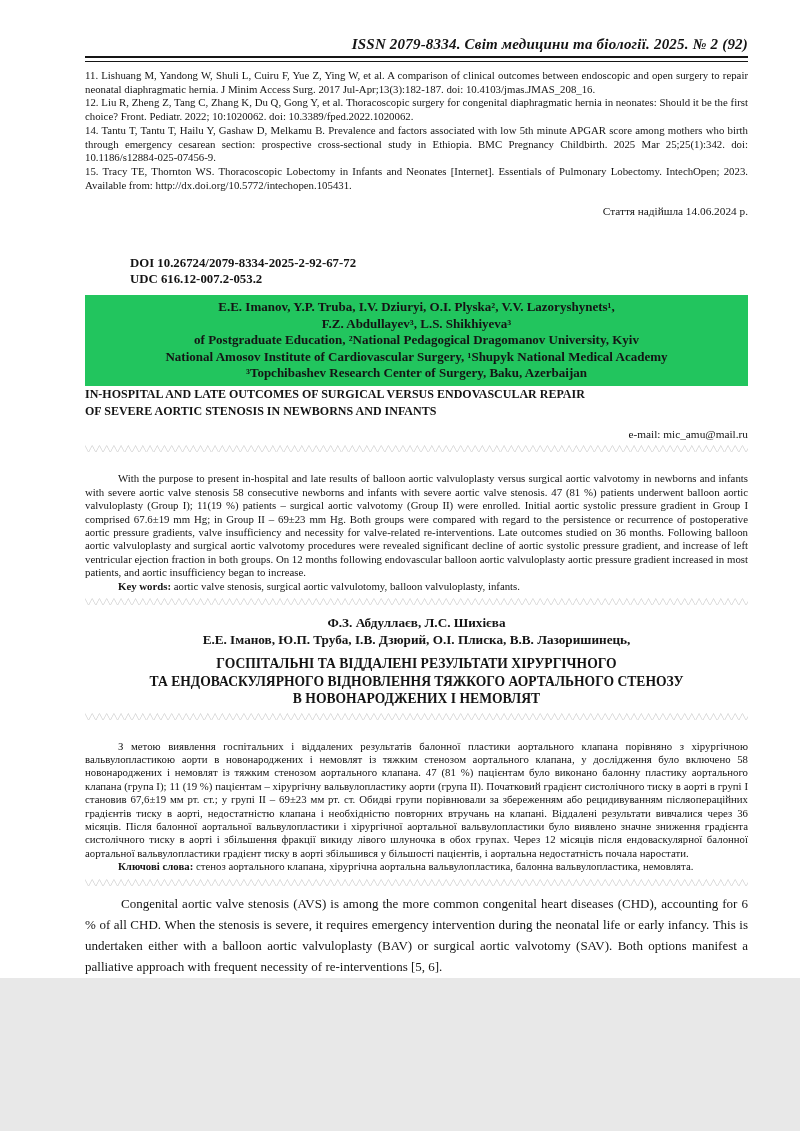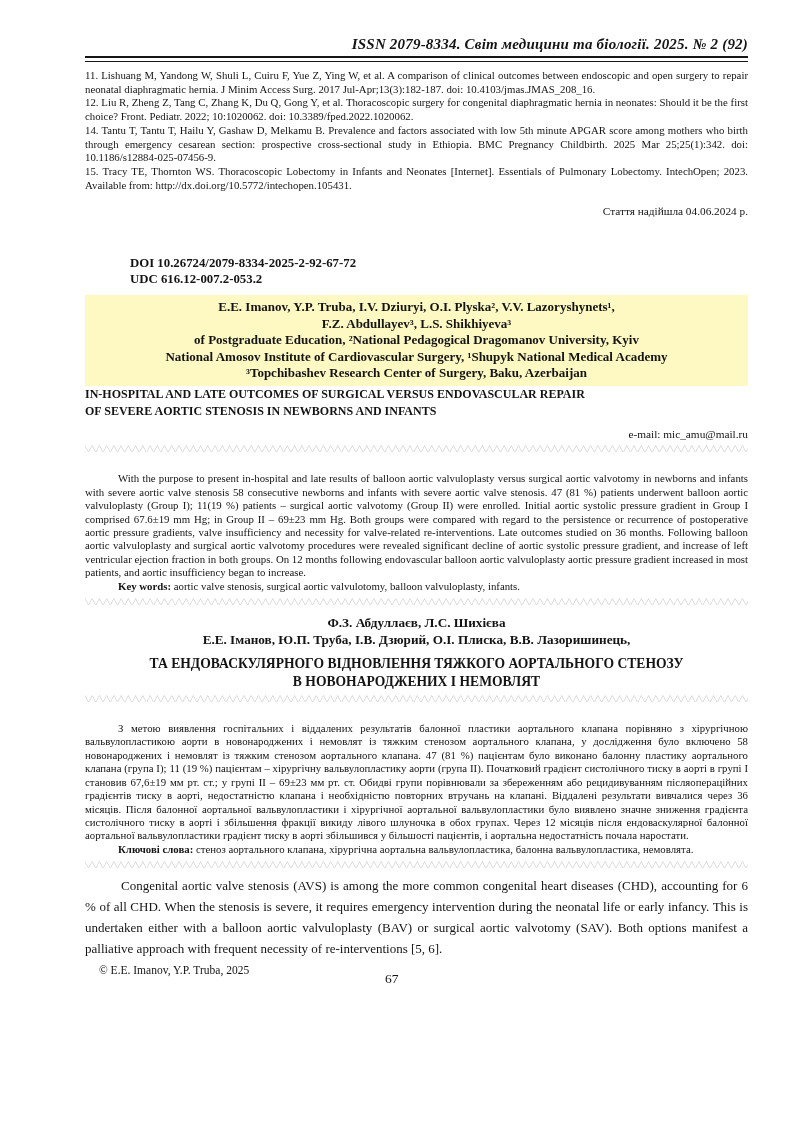--- a/index.html
+++ b/index.html
@@ -1,17 +1,17 @@
 <!DOCTYPE html>
 <html><head>
 <meta charset="utf-8">
 <style>
   html, body { margin:0; padding:0; background:#e8e8e8; }
   .page {
-    position:relative; width:800px; height:1131px; margin:0 auto;
+    position:relative; width:800px; height:978px; margin:0 auto;
     background:#ffffff; overflow:hidden;
     font-family:"Liberation Serif", serif; color:#141414;
   }
   .content { position:absolute; left:85px; top:0; width:663px; }
 
   .journal-header {
     margin-top:36px; text-align:right;
     font-size:15px; font-weight:bold; font-style:italic; letter-spacing:0.2px;
   }
   .double-rule {
@@ -67,28 +67,28 @@
     <div class="journal-header">ISSN 2079-8334. Світ медицини та біології. 2025. № 2 (92)</div>
     <div class="double-rule"></div>
 
     <div class="refs">
       <p class="ref">11. Lishuang M, Yandong W, Shuli L, Cuiru F, Yue Z, Ying W, et al. A comparison of clinical outcomes between endoscopic and open surgery to repair neonatal diaphragmatic hernia. J Minim Access Surg. 2017 Jul-Apr;13(3):182-187. doi: 10.4103/jmas.JMAS_208_16.</p>
       <p class="ref">12. Liu R, Zheng Z, Tang C, Zhang K, Du Q, Gong Y, et al. Thoracoscopic surgery for congenital diaphragmatic hernia in neonates: Should it be the first choice? Front. Pediatr. 2022; 10:1020062. doi: 10.3389/fped.2022.1020062.</p>
       <p class="ref">14. Tantu T, Tantu T, Hailu Y, Gashaw D, Melkamu B. Prevalence and factors associated with low 5th minute APGAR score among mothers who birth through emergency cesarean section: prospective cross-sectional study in Ethiopia. BMC Pregnancy Childbirth. 2025 Mar 25;25(1):342. doi: 10.1186/s12884-025-07456-9.</p>
       <p class="ref">15. Tracy TE, Thornton WS. Thoracoscopic Lobectomy in Infants and Neonates [Internet]. Essentials of Pulmonary Lobectomy. IntechOpen; 2023. Available from: http://dx.doi.org/10.5772/intechopen.105431.</p>
     </div>
 
-    <div class="received">Стаття надійшла 04.06.2024 р.</div>
+    <div class="received">Стаття надійшла 14.06.2024 р.</div>
 
     <div class="doi-block">
       <div>DOI 10.26724/2079-8334-2025-2-92-67-72</div>
       <div>UDC 616.12-007.2-053.2</div>
     </div>
 
-    <div class="authors-box" style="background: #fef9c3;">
+    <div class="authors-box" style="background: #22c55e;">
       <div>E.E. Imanov, Y.P. Truba, I.V. Dziuryi, O.I. Plyska², V.V. Lazoryshynets¹,</div>
       <div>F.Z. Abdullayev³, L.S. Shikhiyeva³</div>
       <div>of  Postgraduate Education, ²National Pedagogical Dragomanov University, Kyiv</div>
       <div>National Amosov Institute of Cardiovascular Surgery, ¹Shupyk National Medical Academy</div>
       <div>³Topchibashev Research Center of Surgery, Baku, Azerbaijan</div>
     </div>
 
     <div class="title-en">
       <div>IN-HOSPITAL AND LATE OUTCOMES OF SURGICAL VERSUS ENDOVASCULAR REPAIR</div>
       <div>OF SEVERE AORTIC STENOSIS IN NEWBORNS AND INFANTS</div>
@@ -104,20 +104,21 @@
     </div>
 
     <div class="zigzag" style="color: rgb(198, 198, 198);">╲╱╲╱╲╱╲╱╲╱╲╱╲╱╲╱╲╱╲╱╲╱╲╱╲╱╲╱╲╱╲╱╲╱╲╱╲╱╲╱╲╱╲╱╲╱╲╱╲╱╲╱╲╱╲╱╲╱╲╱╲╱╲╱╲╱╲╱╲╱╲╱╲╱╲╱╲╱╲╱╲╱╲╱╲╱╲╱╲╱╲╱╲╱╲╱╲╱╲╱╲╱╲╱╲╱╲╱╲╱╲╱╲╱╲╱╲╱╲╱╲╱╲╱╲╱╲╱╲╱╲╱╲╱╲╱╲╱╲╱╲╱╲╱╲╱╲╱╲╱╲╱╲╱╲╱╲╱╲╱╲╱╲╱╲╱╲╱╲╱╲╱╲╱╲╱╲╱╲╱╲╱╲╱╲╱╲╱╲╱╲╱╲╱╲╱╲╱╲╱╲╱╲╱╲╱╲╱╲╱╲╱╲╱╲╱╲╱╲╱╲╱╲╱╲╱╲╱╲╱╲╱╲╱╲╱╲╱╲╱╲╱╲╱╲╱╲╱╲╱╲╱╲╱╲╱╲╱╲╱╲╱╲╱╲╱╲╱╲╱╲╱╲╱╲╱╲╱╲╱╲╱╲╱╲╱╲╱╲╱╲╱╲╱╲╱╲╱╲╱╲╱╲╱╲╱╲╱╲╱╲╱╲╱╲╱╲╱╲╱</div>
 
     <div class="authors-uk">
       <div>Ф.З. Абдуллаєв, Л.С. Шихієва</div>
       <div>Е.Е. Іманов, Ю.П. Труба, І.В. Дзюрий, О.І. Плиска, В.В. Лазоришинець,</div>
     </div>
 
     <div class="title-uk">
+      <div>ГОСПІТАЛЬНІ ТА ВІДДАЛЕНІ РЕЗУЛЬТАТИ ХІРУРГІЧНОГО</div>
       <div>ТА ЕНДОВАСКУЛЯРНОГО ВІДНОВЛЕННЯ ТЯЖКОГО АОРТАЛЬНОГО СТЕНОЗУ</div>
       <div>В  НОВОНАРОДЖЕНИХ І НЕМОВЛЯТ</div>
     </div>
 
     <div class="zigzag" style="color: rgb(198, 198, 198);">╲╱╲╱╲╱╲╱╲╱╲╱╲╱╲╱╲╱╲╱╲╱╲╱╲╱╲╱╲╱╲╱╲╱╲╱╲╱╲╱╲╱╲╱╲╱╲╱╲╱╲╱╲╱╲╱╲╱╲╱╲╱╲╱╲╱╲╱╲╱╲╱╲╱╲╱╲╱╲╱╲╱╲╱╲╱╲╱╲╱╲╱╲╱╲╱╲╱╲╱╲╱╲╱╲╱╲╱╲╱╲╱╲╱╲╱╲╱╲╱╲╱╲╱╲╱╲╱╲╱╲╱╲╱╲╱╲╱╲╱╲╱╲╱╲╱╲╱╲╱╲╱╲╱╲╱╲╱╲╱╲╱╲╱╲╱╲╱╲╱╲╱╲╱╲╱╲╱╲╱╲╱╲╱╲╱╲╱╲╱╲╱╲╱╲╱╲╱╲╱╲╱╲╱╲╱╲╱╲╱╲╱╲╱╲╱╲╱╲╱╲╱╲╱╲╱╲╱╲╱╲╱╲╱╲╱╲╱╲╱╲╱╲╱╲╱╲╱╲╱╲╱╲╱╲╱╲╱╲╱╲╱╲╱╲╱╲╱╲╱╲╱╲╱╲╱╲╱╲╱╲╱╲╱╲╱╲╱╲╱╲╱╲╱╲╱╲╱╲╱╲╱╲╱╲╱╲╱╲╱╲╱╲╱╲╱╲╱╲╱</div>
 
     <div class="abstract">
       <p>З метою виявлення госпітальних і віддалених результатів балонної пластики аортального клапана порівняно з хірургічною вальвулопластикою аорти в новонароджених і немовлят із тяжким стенозом аортального клапана, у дослідження було включено 58 новонароджених і немовлят із тяжким стенозом аортального клапана. 47 (81 %) пацієнтам було виконано балонну пластику аортального клапана (група I); 11 (19 %) пацієнтам – хірургічну вальвулопластику аорти (група II). Початковий градієнт систолічного тиску в аорті в групі I становив 67,6±19 мм рт. ст.; у групі II – 69±23 мм рт. ст. Обидві групи порівнювали за збереженням або рецидивуванням післяопераційних градієнтів тиску в аорті, недостатністю клапана і необхідністю повторних втручань на клапані. Віддалені результати вивчалися через 36 місяців. Після балонної аортальної вальвулопластики і хірургічної аортальної вальвулопластики було виявлено значне зниження градієнта систолічного тиску в аорті і збільшення фракції викиду лівого шлуночка в обох групах. Через 12 місяців після ендоваскулярної балонної аортальної вальвулопластики градієнт тиску в аорті збільшився у більшості пацієнтів, і аортальна недостатність почала наростати.</p>
       <p><span class="kw-label">Ключові слова:</span><span> стеноз аортального клапана, хірургічна аортальна вальвулопластика, балонна вальвулопластика, немовлята.</span></p>
     </div>

